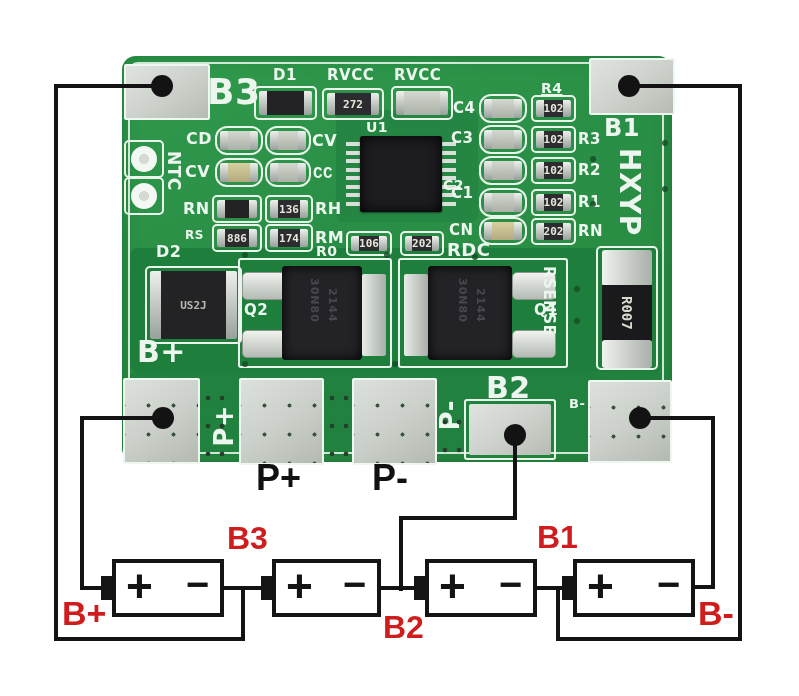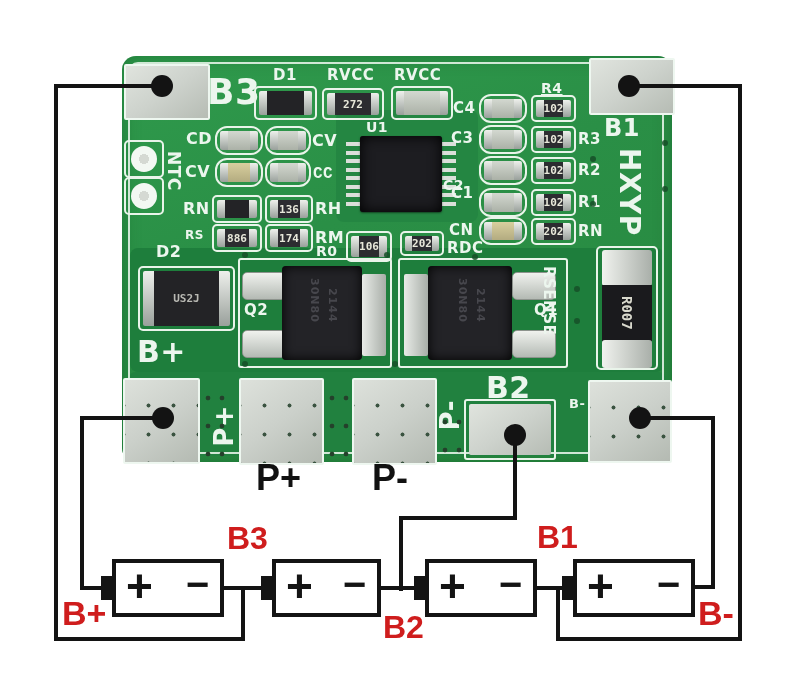--- a/index.html
+++ b/index.html
@@ -162,35 +162,35 @@
     <div class="outl" style="left:143px;top:168px;width:48px;height:28px;">
         <div class="smd res">
           <span class="e"></span>
           <span class="m">174</span>
           <span class="e"></span>
         </div>
       </div>
     <div class="lbl" style="left:193px;top:174px;font-size:16px;">RM</div>
 
     <div class="lbl" style="left:194px;top:188px;font-size:14px;">R0</div>
-    <div class="outl" style="left:224px;top:175px;width:46px;height:31px;">
+    <div class="outl" style="left:224px;top:175px;width:46px;height:25px;">
         <div class="smd res">
           <span class="e"></span>
           <span class="m">106</span>
           <span class="e"></span>
         </div>
       </div>
     <div class="outl" style="left:278px;top:175px;width:44px;height:25px;">
         <div class="smd res">
           <span class="e"></span>
           <span class="m">202</span>
           <span class="e"></span>
         </div>
       </div>
-    <div class="lbl" style="left:325px;top:185px;font-size:15px;">RDC</div>
+    <div class="lbl" style="left:325px;top:185px;font-size:18px;">RDC</div>
 
     <div class="lbl" style="left:419px;top:25px;font-size:14px;text-decoration:underline;">R4</div>
     <div class="lbl" style="left:331px;top:45px;font-size:15px;">C4</div>
     <div class="outl oval" style="left:357px;top:38px;width:48px;height:29px;">
         <div class="smd cap">
           <span class="e"></span>
           <span class="m"></span>
           <span class="e"></span>
         </div>
       </div>
@@ -264,21 +264,21 @@
     <div class="outl" style="left:409px;top:162px;width:45px;height:27px;">
         <div class="smd res">
           <span class="e"></span>
           <span class="m">202</span>
           <span class="e"></span>
         </div>
       </div>
     <div class="lbl" style="left:456px;top:168px;font-size:15px;">RN</div>
 
     <div class="lbl" style="left:34px;top:188px;font-size:16px;">D2</div>
-    <div class="outl" style="left:16px;top:210px;width:97px;height:65px;">
+    <div class="outl" style="left:23px;top:210px;width:97px;height:78px;">
       <div class="smd blk">
           <span class="e" style="width:11px;"></span>
           <span class="m" style="color:#b9b9b3;">US2J</span>
           <span class="e" style="width:11px;"></span>
         </div>
     </div>
 
     <div class="outl" style="left:116px;top:202px;width:154px;height:110px;border-radius:3px;padding:0;"></div>
     <div class="qleg" style="left:120px;top:216px;width:42px;height:26px;"></div>
     <div class="qleg" style="left:120px;top:274px;width:42px;height:26px;"></div>

